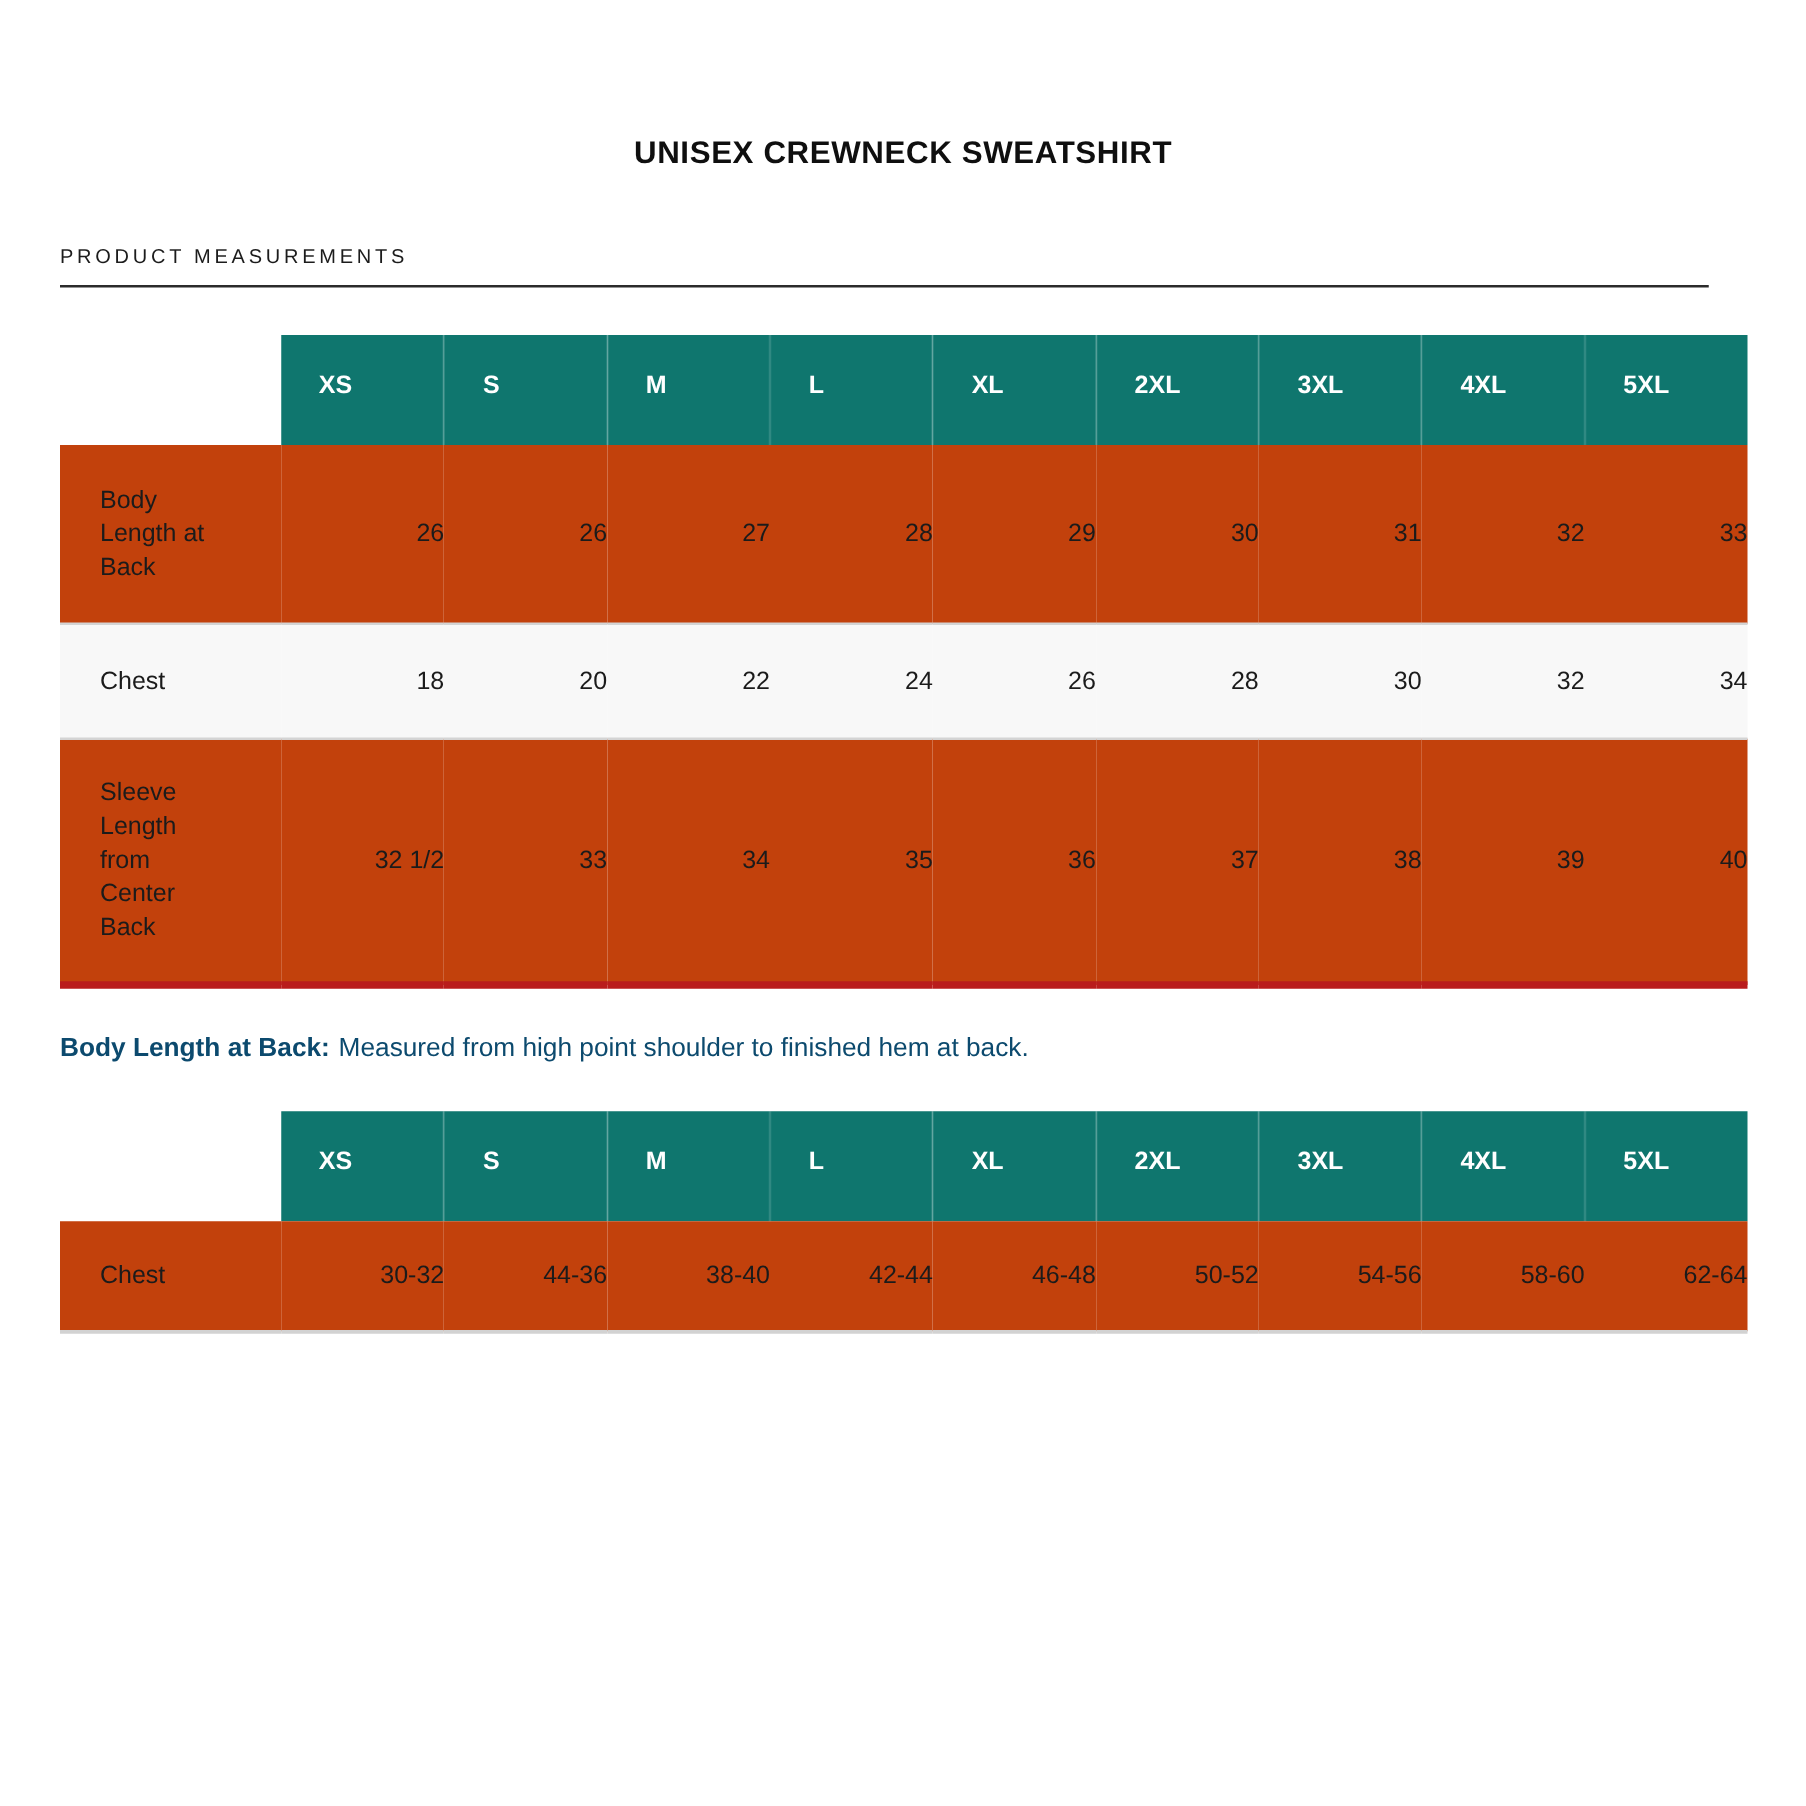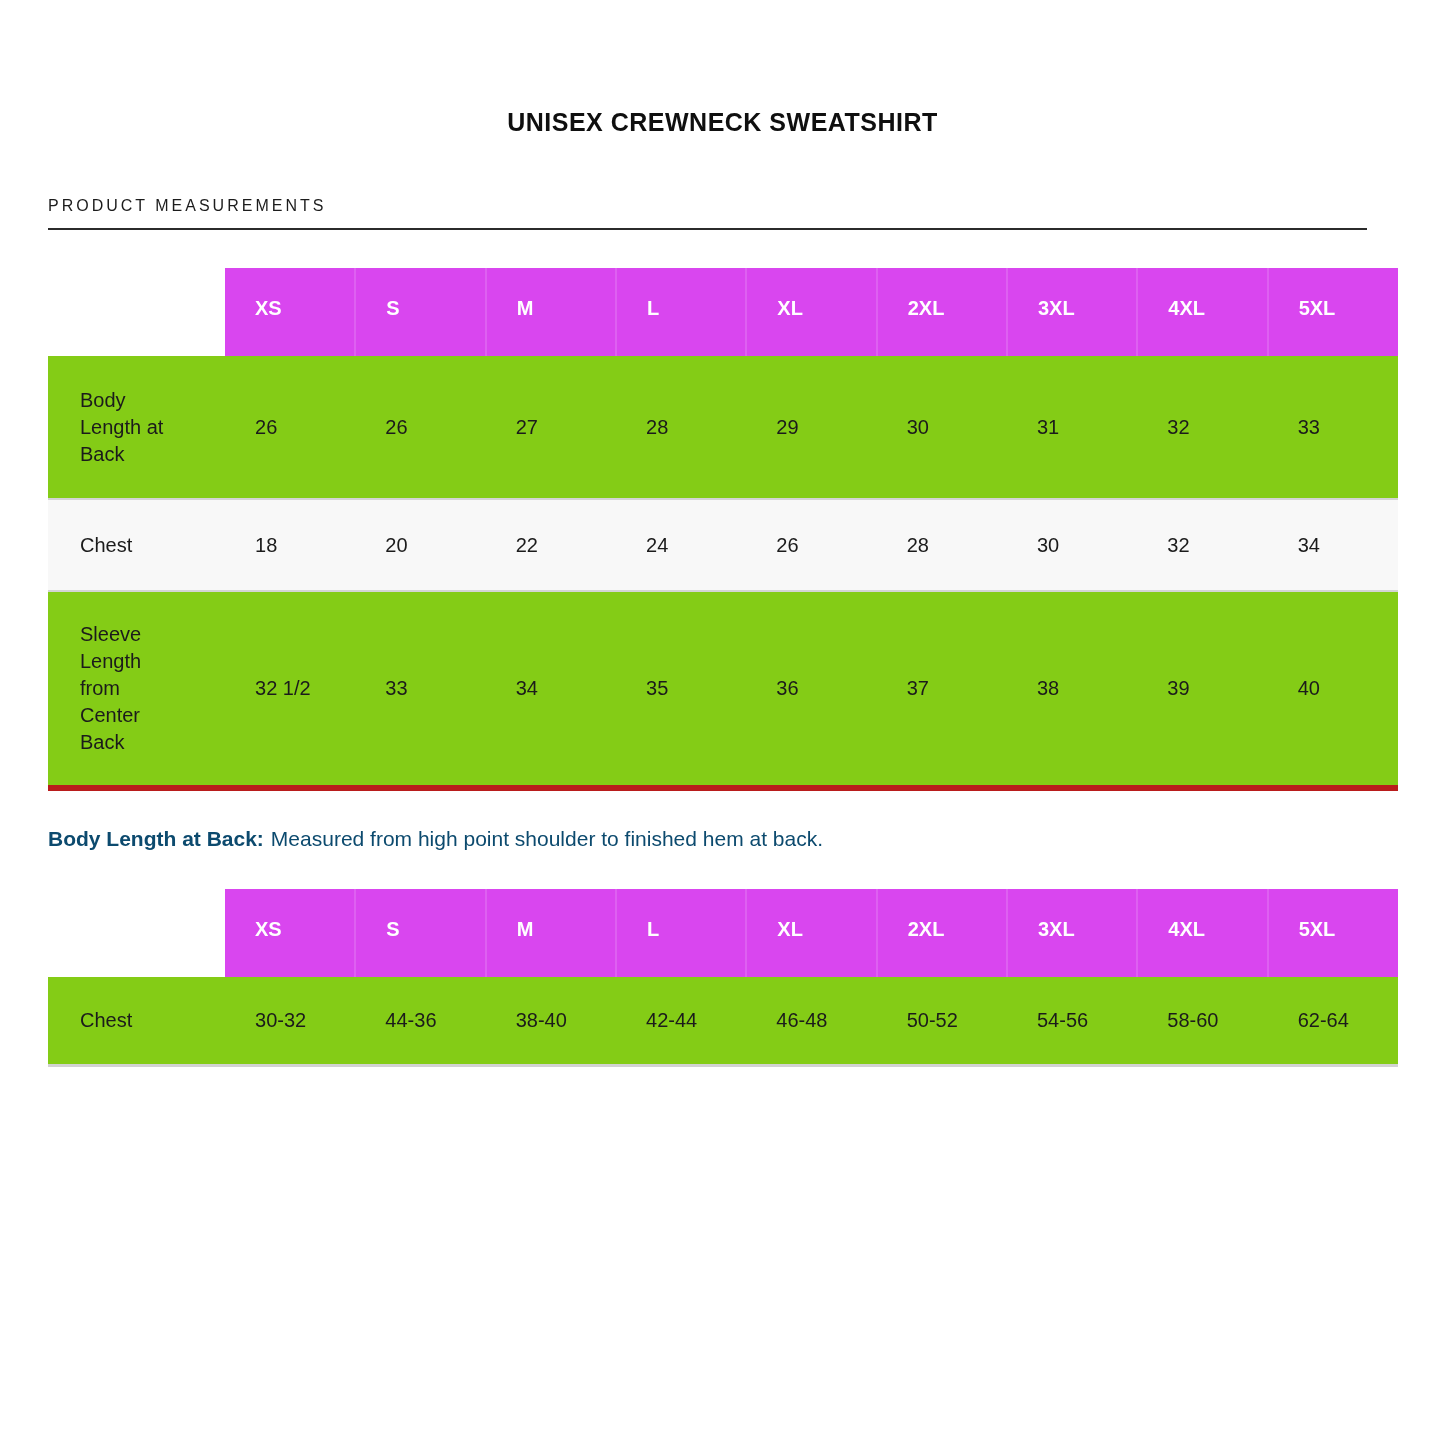--- a/index.html
+++ b/index.html
@@ -42,21 +42,21 @@
     border-collapse: collapse;
     table-layout: fixed;
     width: 1350px;
     margin-top: 38px;
     font-size: 20px;
   }
   table.size-table col.label-col { width: 177px; }
   table.size-table col.size-col  { width: 130.3px; }
 
   table.size-table thead th {
-    background: #d946ef;
+    background: #0f766e;
     color: #ffffff;
     font-weight: 700;
     text-align: left;
     vertical-align: middle;
     height: 88px;
     padding: 0 0 8px 30px;
     border-left: 2px solid rgba(255,255,255,0.14);
   }
   table.size-table thead th.corner {
     background: transparent;
@@ -66,26 +66,26 @@
 
   table.size-table tbody th.row-label {
     font-weight: 400;
     text-align: left;
     vertical-align: middle;
     padding: 26px 45px 26px 32px;
     line-height: 27px;
     color: #1b1b1b;
   }
   table.size-table tbody td {
-    text-align: left;
+    text-align: right;
     vertical-align: middle;
     padding: 26px 0 26px 30px;
     color: #1b1b1b;
   }
-  tr.row-plain > * { background: #84cc16; }
+  tr.row-plain > * { background: #c2410c; }
   tr.row-shaded > * {
     background: #f8f8f8;
     border-top: 2px solid #d4d4d4;
     border-bottom: 2px solid #d4d4d4;
   }
   tr.row-tall > * { height: 143px; }
   tr.row-mid  > * { height: 92px; }
   tr.row-xtall > * { height: 197px; }
   tr.table-end > * { border-bottom: 6px solid #b91c1c; }
   tr.table-end2 > * { height: 88px; border-bottom: 3px solid #d2d2d2; }

